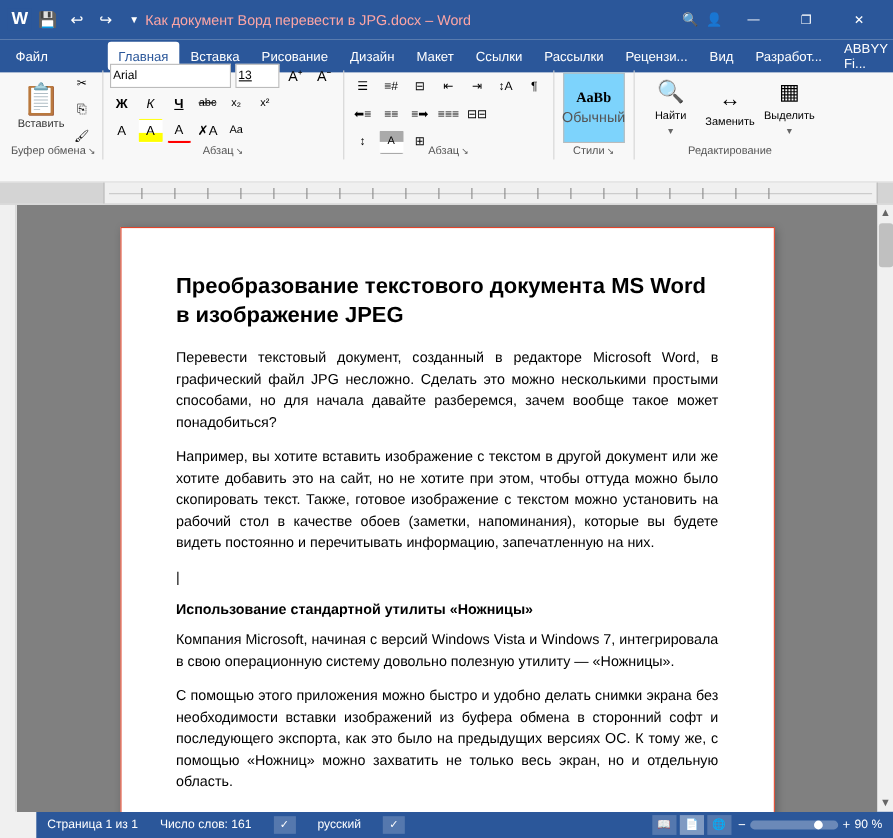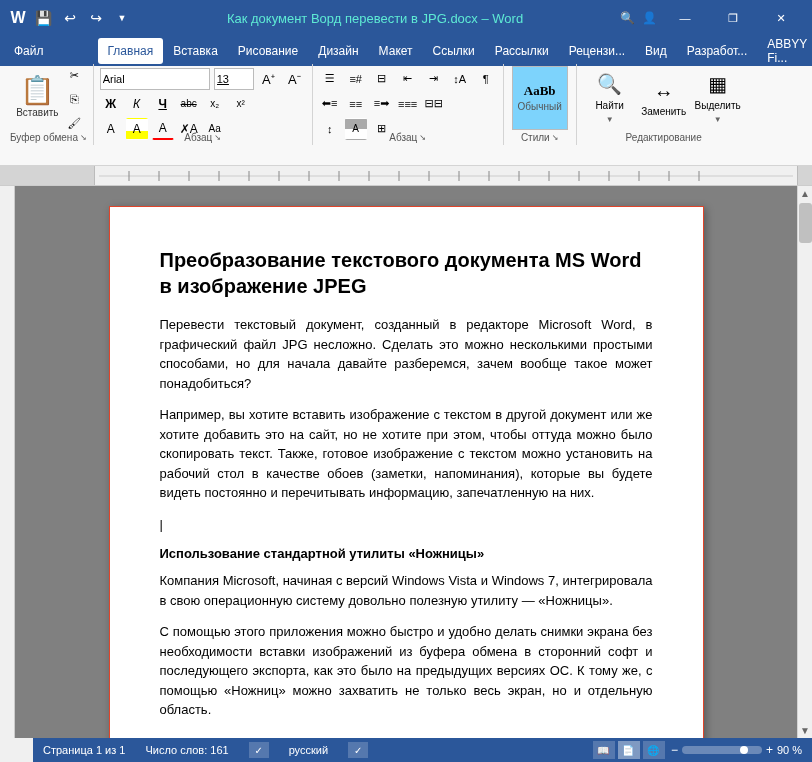--- a/index.html
+++ b/index.html
@@ -9,21 +9,21 @@
     .titlebar {
       background: #2b579a;
       height: 36px;
       display: flex;
       align-items: center;
       padding: 0 8px;
       color: white;
       justify-content: space-between;
     }
     .titlebar-left { display: flex; align-items: center; gap: 6px; }
-    .titlebar-center { flex: 1; text-align: center; font-size: 13px; color: #5eead4; }
+    .titlebar-center { flex: 1; text-align: left; font-size: 13px; color: #fca5a5; }
     .titlebar-right { display: flex; align-items: center; gap: 2px; }
     .titlebar-icon { width: 20px; height: 20px; display: flex; align-items: center; justify-content: center; font-size: 14px; cursor: pointer; }
     .titlebar-btn { width: 46px; height: 36px; display: flex; align-items: center; justify-content: center; cursor: pointer; font-size: 11px; }
 
     
     .menubar {
       background: #2b579a;
       height: 30px;
       display: flex;
       align-items: center;
@@ -298,21 +298,21 @@
             <div class="small-btn" title="Формат по образцу">🖌</div>
           </div>
         </div>
         <div class="ribbon-group-bottom">
           <span>Буфер обмена</span>
           <span class="expand-arrow">↘</span>
         </div>
       </div>
 
       <div style="display:flex;flex-direction:column;padding:2px 6px;border-right:1px solid #d4d4d4;">
-        <div style="height:64px;display:flex;flex-direction:column;gap:3px;justify-content:space-between;padding-top:2px;">
+        <div style="height:64px;display:flex;flex-direction:column;gap:3px;justify-content:flex-end;padding-top:2px;">
           <div class="ribbon-row">
             <input type="text" class="font-select" value="Arial" style="">
             <input type="text" class="font-size-select" value="13" style="">
             <div class="small-btn" style="font-size:13px;">A⁺</div>
             <div class="small-btn" style="font-size:13px;">A⁻</div>
           </div>
           <div class="ribbon-row">
             <div class="small-btn format-btn bold">Ж</div>
             <div class="small-btn format-btn italic-btn">К</div>
             <div class="small-btn format-btn underline-btn">Ч</div>
@@ -361,21 +361,21 @@
         <div class="ribbon-group-bottom">
           <span>Абзац</span>
           <span class="expand-arrow">↘</span>
         </div>
       </div>
 
       <div style="display:flex;flex-direction:column;align-items:center;padding:2px 8px;border-right:1px solid #d4d4d4;">
         <div style="height:64px;display:flex;align-items:center;">
           <div class="styles-box">
             <div class="preview">AaBb</div>
-            <div style="font-size:10px;color:#555;">Обычный</div>
+            <div style="font-size:13px;color:#555;">Обычный</div>
           </div>
         </div>
         <div class="ribbon-group-bottom">
           <span>Стили</span>
           <span class="expand-arrow">↘</span>
         </div>
       </div>
 
       <div style="display:flex;flex-direction:column;align-items:center;padding:2px 8px;">
         <div style="height:64px;display:flex;align-items:center;gap:4px;">

